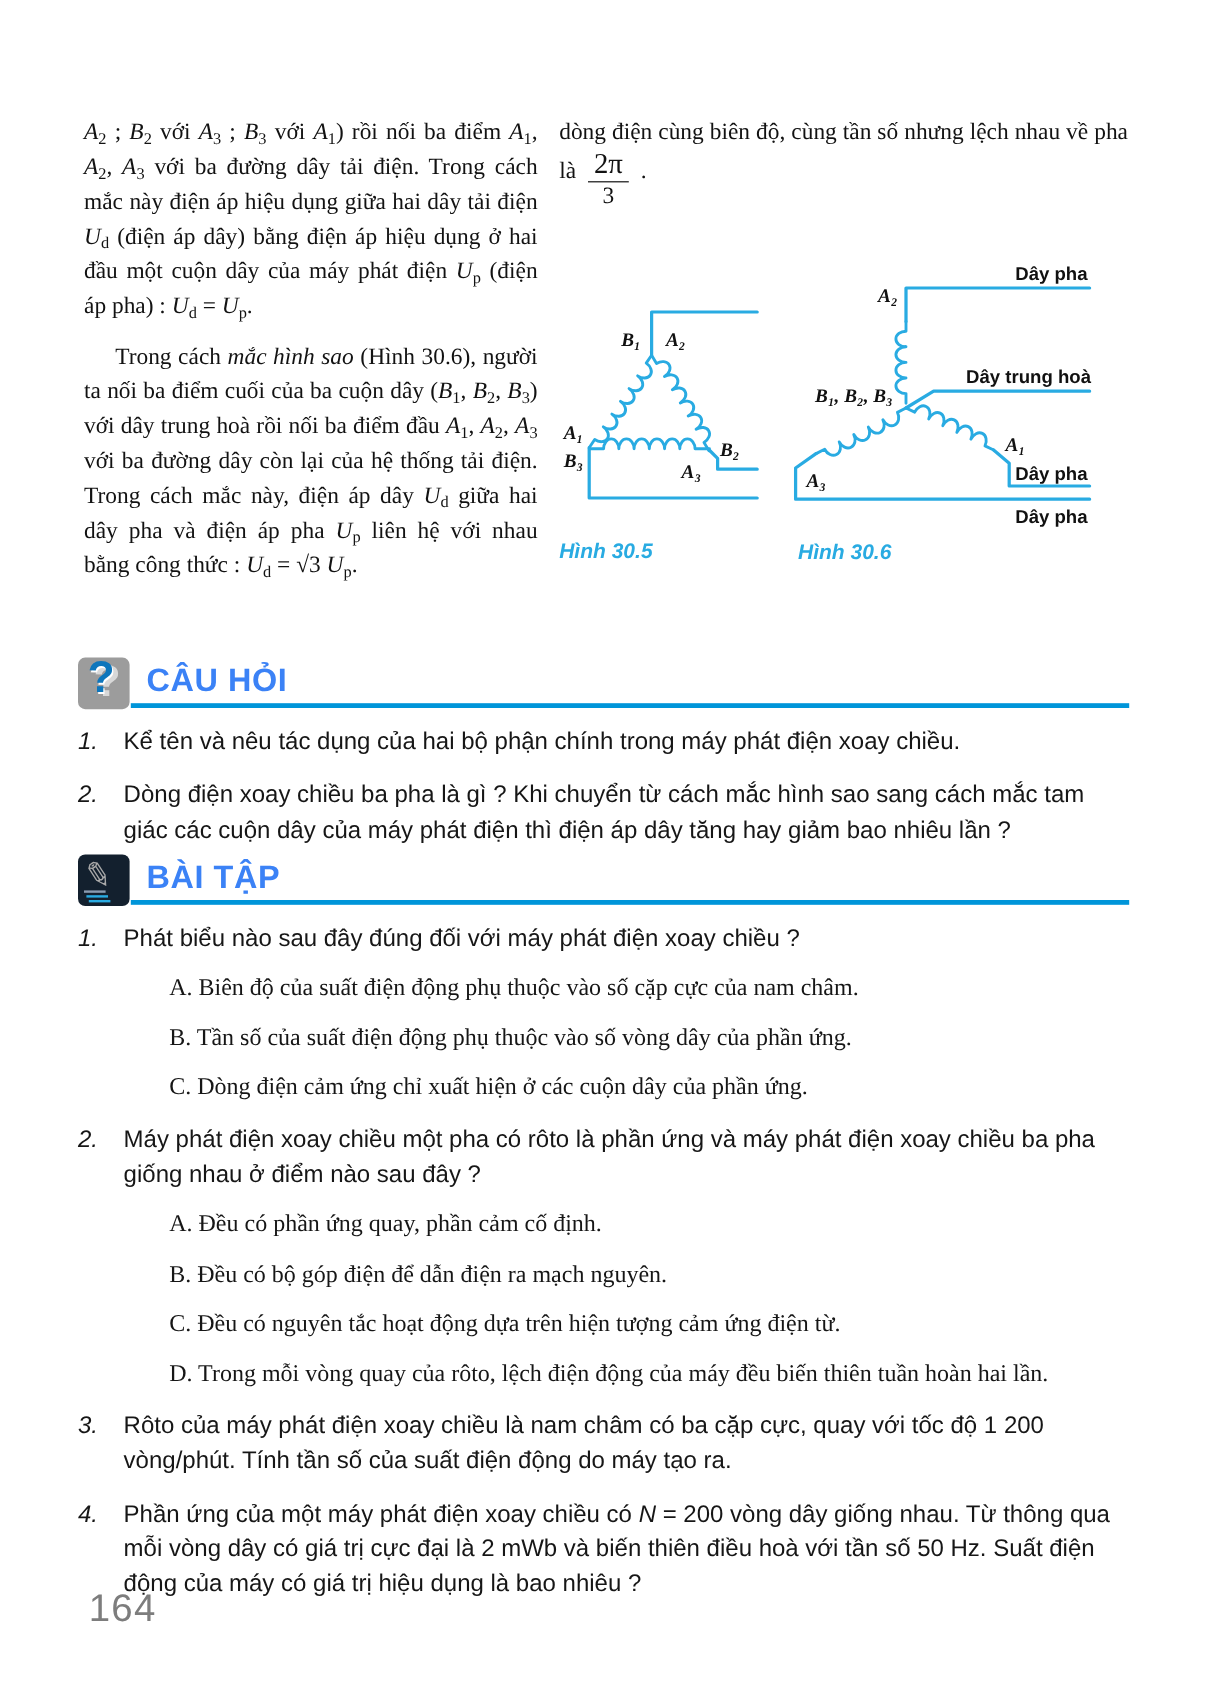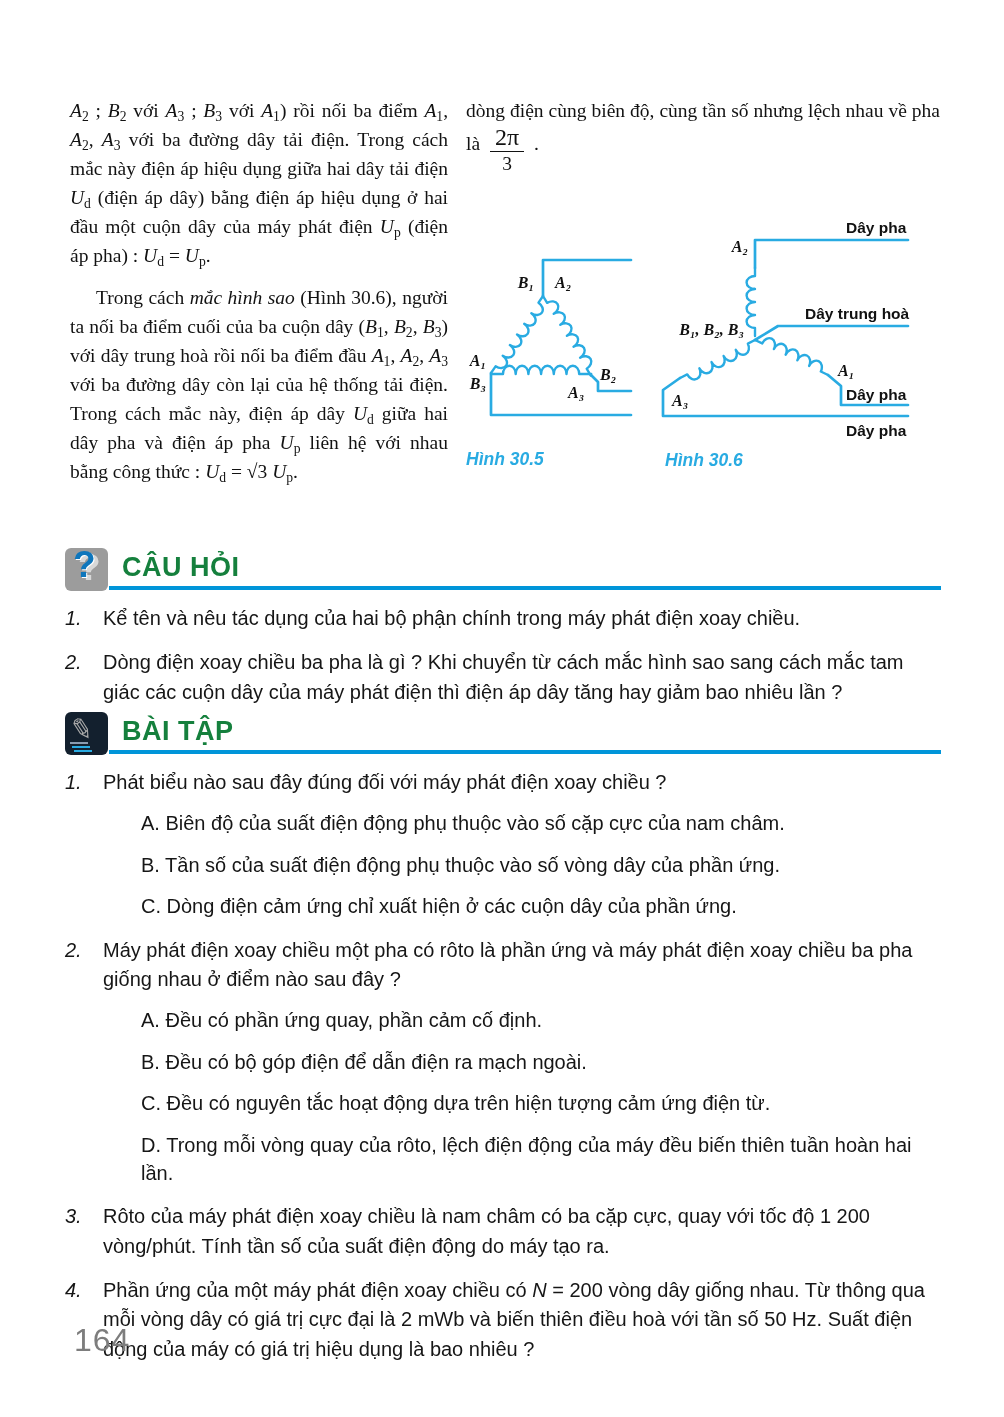--- a/index.html
+++ b/index.html
@@ -29,40 +29,40 @@
            font-size:15.5px;fill:#111;}
   .fig-cap{font-family:"Liberation Sans","DejaVu Sans",sans-serif;font-weight:bold;font-style:italic;
            font-size:17.5px;fill:#29abe2;}
 
   
   .band{position:absolute;left:65px;width:876px;font-family:"Liberation Sans","DejaVu Sans",sans-serif;}
   #cau-hoi{top:548px;}
   #bai-tap{top:712px;}
   .band-header{position:relative;height:46px;margin-bottom:10px;}
   .band-title{position:absolute;left:57px;top:4px;margin:0;font-size:27px;font-weight:bold;
-              color:#15803d;letter-spacing:0.5px;}
+              color:#3b82f6;letter-spacing:0.5px;}
   .band-rule{position:absolute;left:44px;right:0;top:38px;height:4px;background:#0095d9;}
   .band-icon{position:absolute;left:0;top:0;width:43px;height:43px;border-radius:6px;}
   .icon-q{background:#9c9c9c;}
   .icon-q .q-shadow{position:absolute;left:13px;top:-1px;font-size:37px;font-weight:bold;color:#d8d8d8;}
   .icon-q .q-main{position:absolute;left:8px;top:-4px;font-size:37px;font-weight:bold;color:#0e76bc;
                   text-shadow:1px 1px 0 #fff;}
   .icon-p{background:#13202e;}
   .icon-p .pencil{position:absolute;left:5px;top:1px;font-size:28px;color:#a8a8a8;
                   transform:rotate(12deg);}
   .icon-p .scribble{position:absolute;left:7px;bottom:7px;width:18px;height:2px;background:#29abe2;
                   box-shadow:2px 4px 0 #29abe2,-2px -4px 0 #8a9bb0;}
 
   .q-item{display:grid;grid-template-columns:38px 1fr;margin:0 0 15px 0;
           font-size:20px;line-height:1.47;color:#161616;}
   .q-num{font-style:italic;}
   .options{margin:12px 0 0 38px;grid-column:2;}
   .q-item .q-text{grid-column:2;}
   .q-item .q-num{grid-column:1;grid-row:1;}
-  .option{margin:0 0 13px 0;font-size:20px;line-height:1.42;}
+  .option{margin:0 0 13px 0;font-size:20px;line-height:1.42;font-family:Liberation Serif, serif;}
   .option:last-child{margin-bottom:0;}
 
   
   #page-num{position:absolute;left:74px;top:1322px;font-family:"Liberation Sans","DejaVu Sans",sans-serif;
             font-size:32px;color:#7d7d7d;letter-spacing:1px;}
 </style>
 </head>
 <body>
 
 <div id="col-left" class="col">
@@ -168,21 +168,21 @@
       <p class="option">B. Tần số của suất điện động phụ thuộc vào số vòng dây của phần ứng.</p>
       <p class="option">C. Dòng điện cảm ứng chỉ xuất hiện ở các cuộn dây của phần ứng.</p>
     </div>
   </div>
 
   <div class="q-item">
     <span class="q-num">2.</span>
     <span class="q-text">Máy phát điện xoay chiều một pha có rôto là phần ứng và máy phát điện xoay chiều ba pha giống nhau ở điểm nào sau đây ?</span>
     <div class="options">
       <p class="option">A. Đều có phần ứng quay, phần cảm cố định.</p>
-      <p class="option">B. Đều có bộ góp điện để dẫn điện ra mạch ngoài.</p>
+      <p class="option">B. Đều có bộ góp điện để dẫn điện ra mạch nguyên.</p>
       <p class="option">C. Đều có nguyên tắc hoạt động dựa trên hiện tượng cảm ứng điện từ.</p>
       <p class="option">D. Trong mỗi vòng quay của rôto, lệch điện động của máy đều biến thiên tuần hoàn hai lần.</p>
     </div>
   </div>
 
   <div class="q-item">
     <span class="q-num">3.</span>
     <span class="q-text">Rôto của máy phát điện xoay chiều là nam châm có ba cặp cực, quay với tốc độ 1 200 vòng/phút. Tính tần số của suất điện động do máy tạo ra.</span>
   </div>
 

